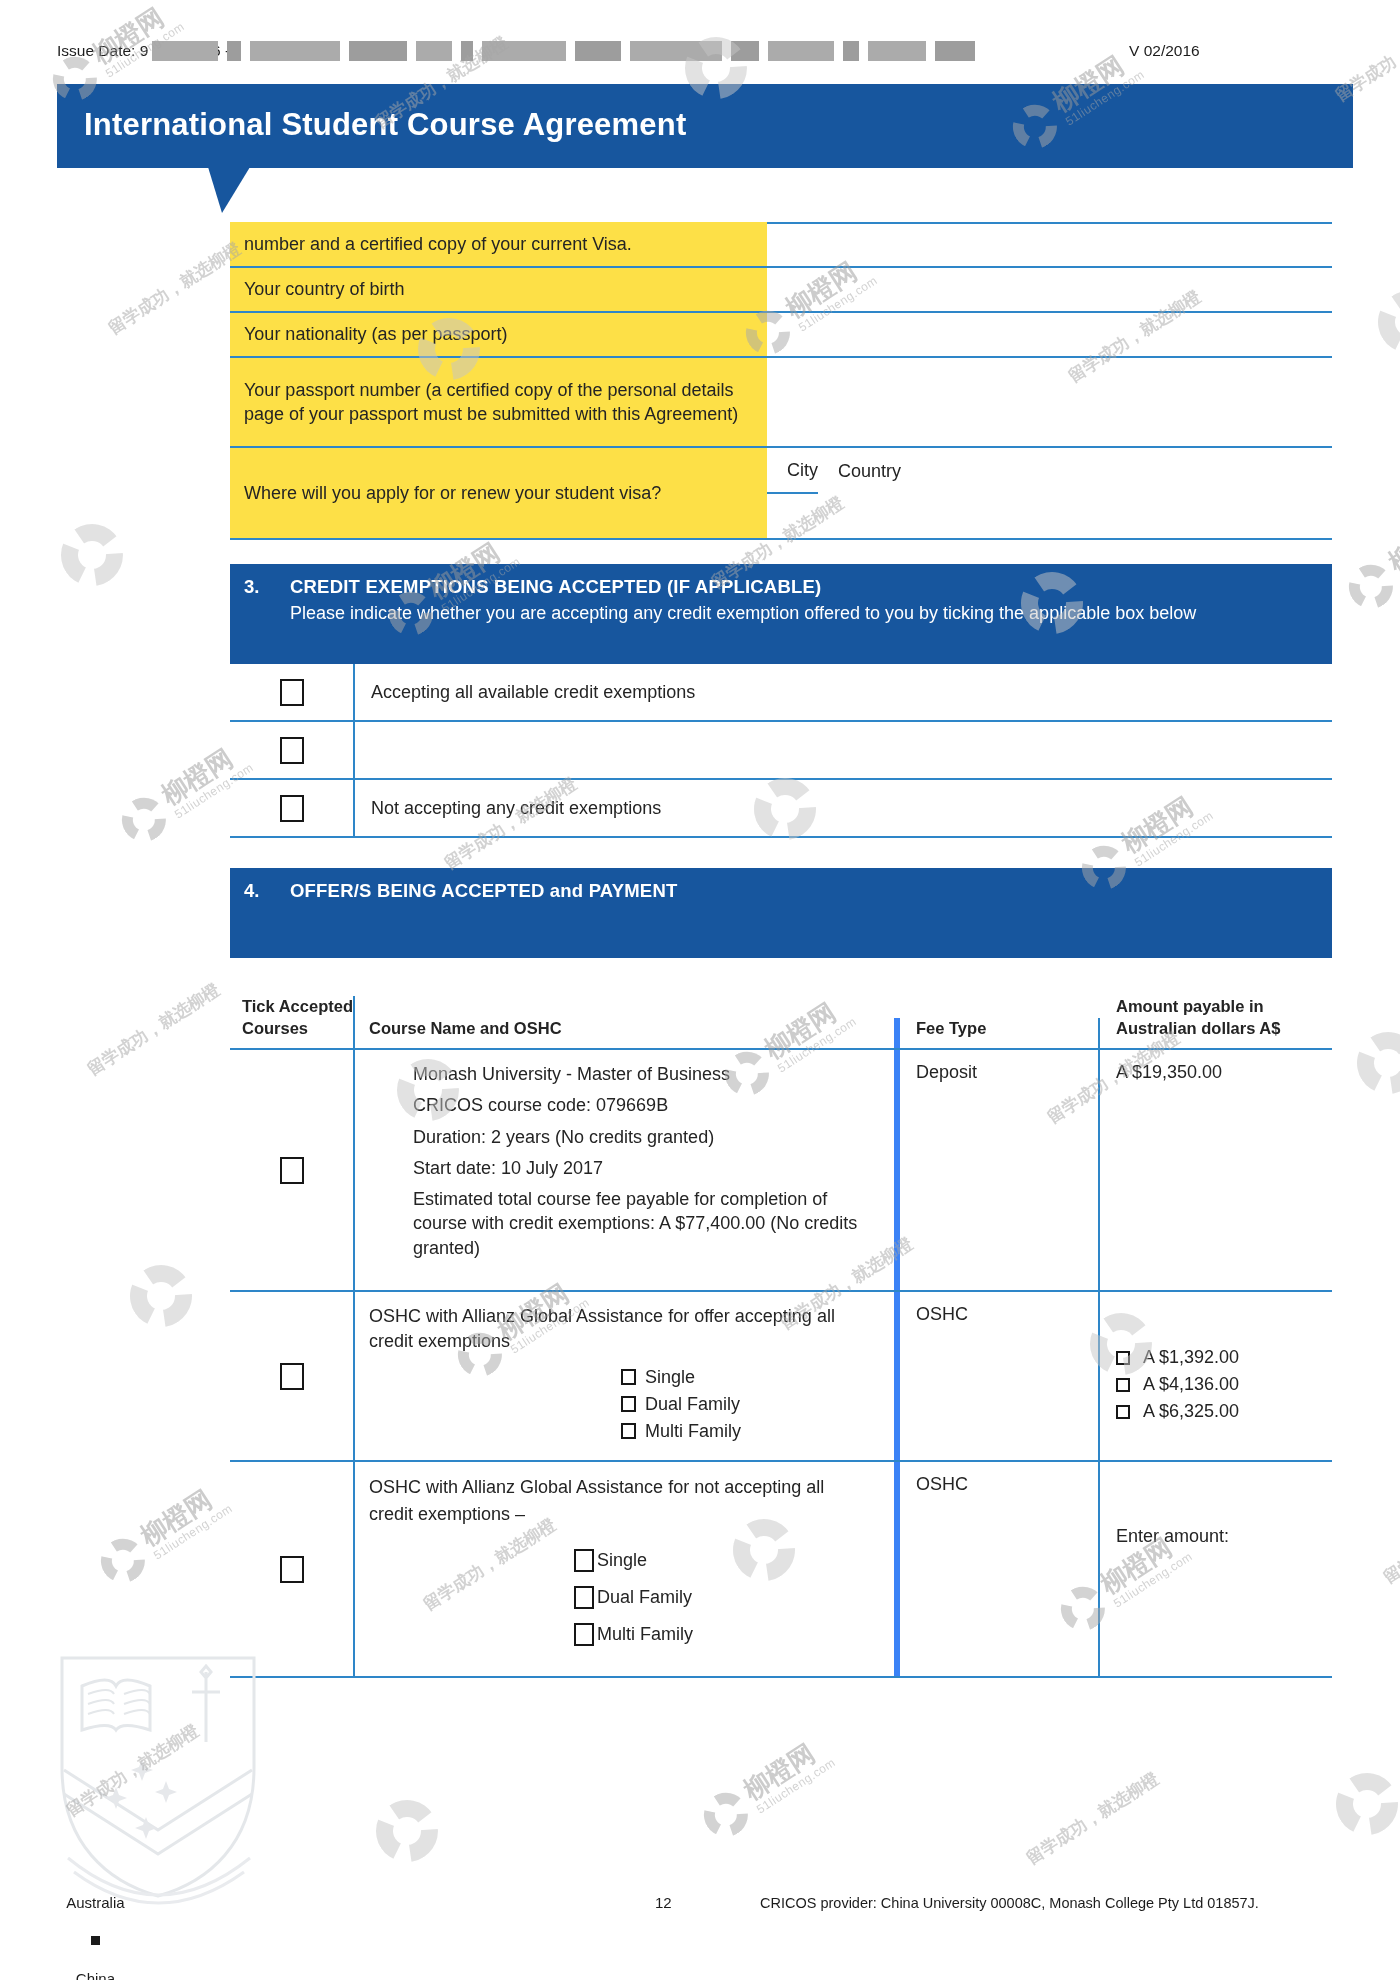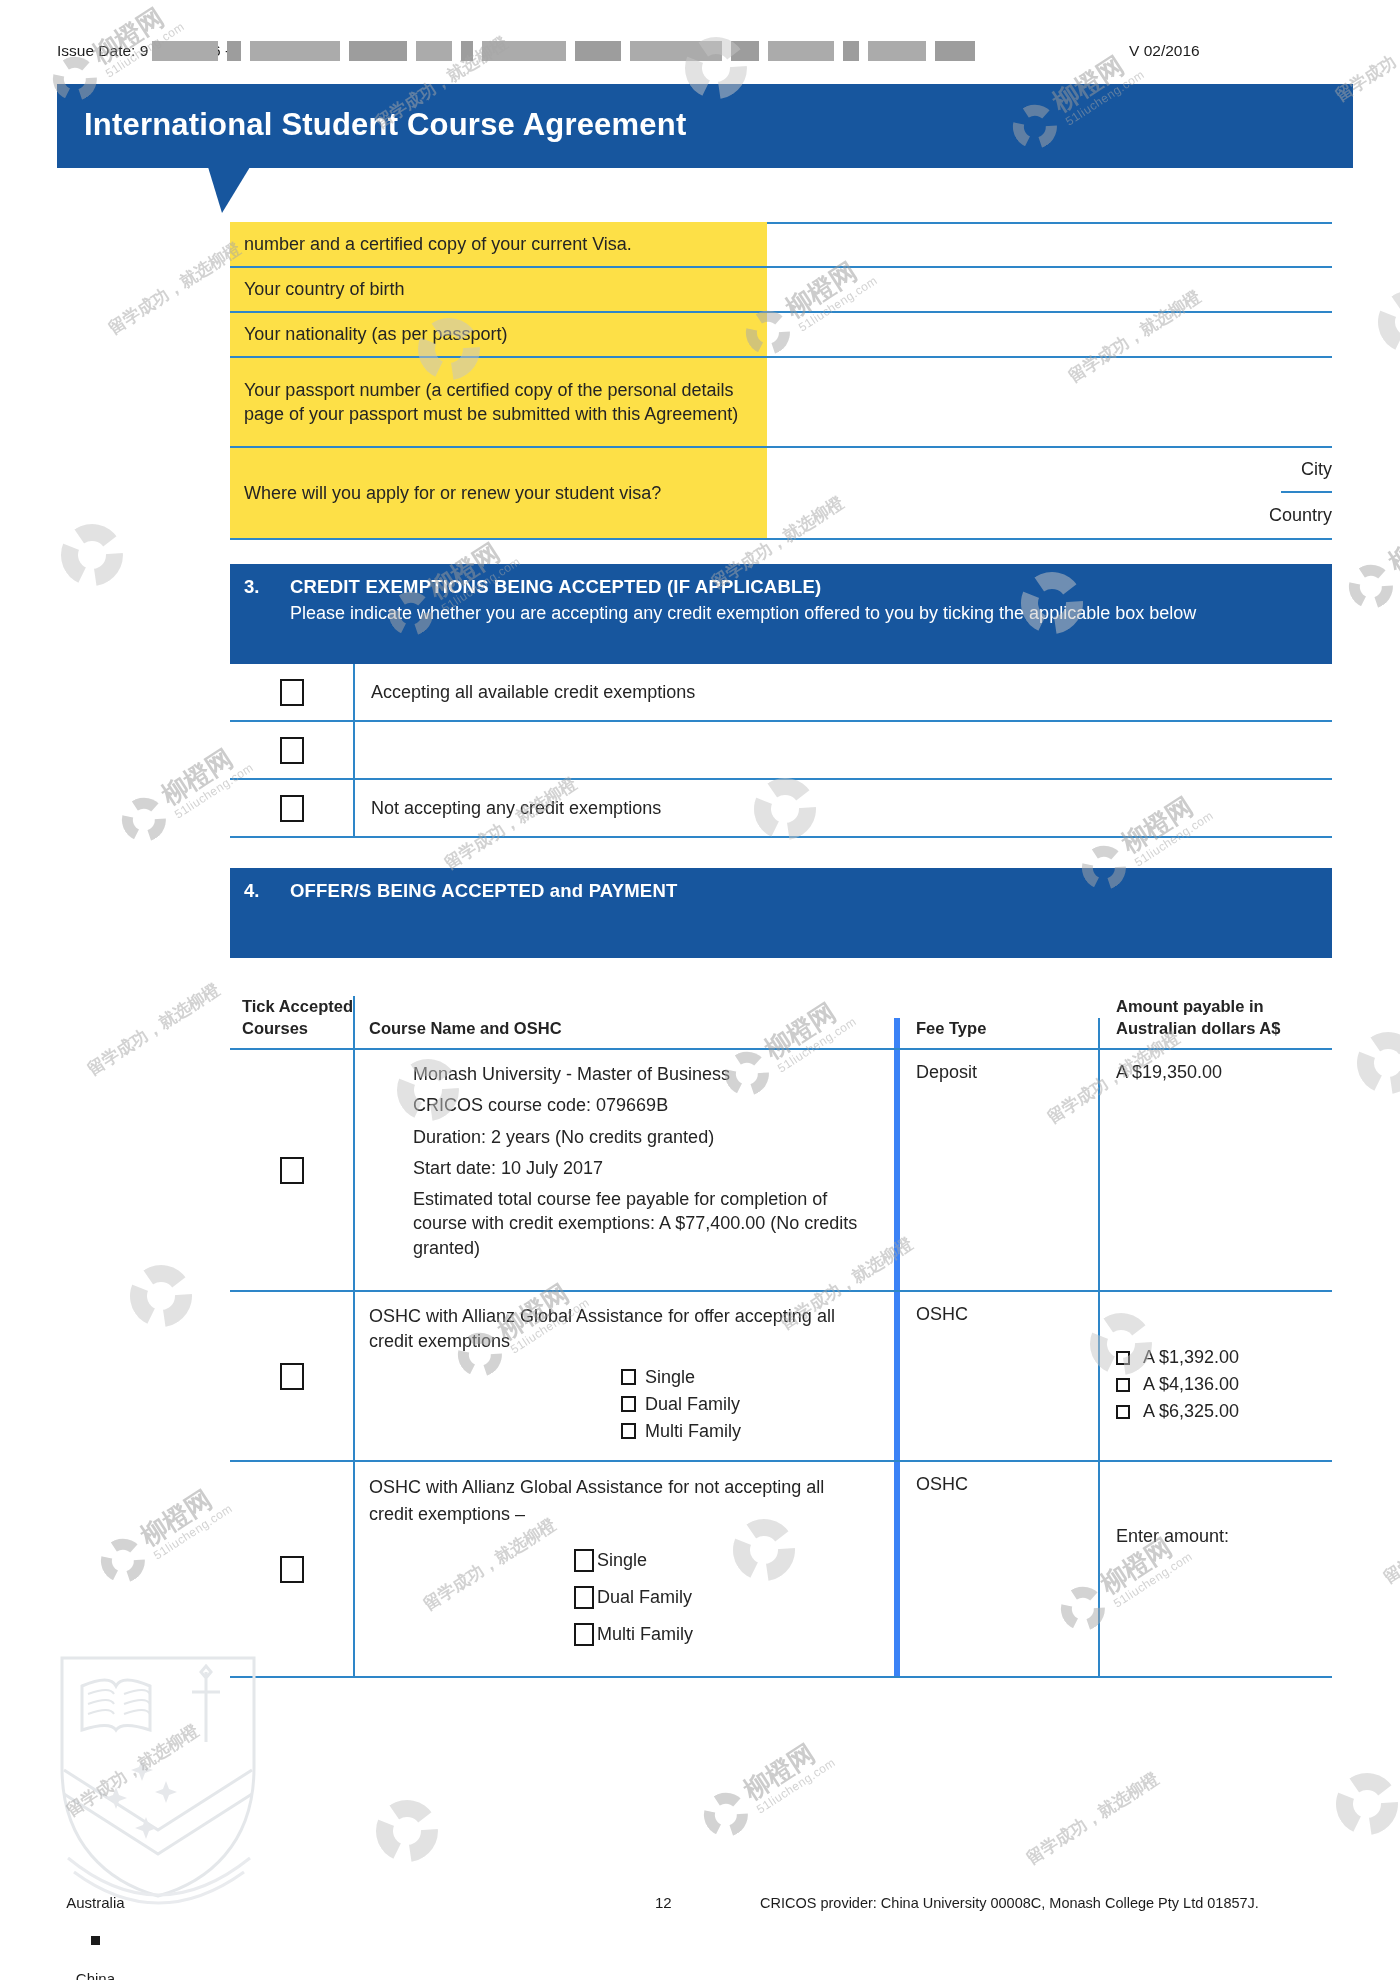--- a/index.html
+++ b/index.html
@@ -20,21 +20,21 @@
   .banner h1 { color:#fff; font-size:31px; font-weight:bold; padding:23px 0 0 27px; letter-spacing:.2px; }
   .banner-tail { position:absolute; left:208px; top:167px; width:0; height:0;
     border-top:46px solid #17569E; border-left:14px solid transparent; border-right:28px solid transparent; }
 
   
   .form1 { position:absolute; left:230px; top:222px; width:1102px; font-size:18px; }
   .f1row { display:flex; border-bottom:2px solid #2E86C8; }
   .f1label { width:537px; background:#fde047; display:flex; align-items:center; padding:8px 16px 8px 14px; line-height:1.35; }
   .f1answer { flex:1; background:#fff; }
   .r1top { border-top:2px solid #2E86C8; }
-  .f1answers { flex:1; display:flex; flex-direction:column;align-items:flex-end; }
+  .f1answers { flex:1; display:flex; flex-direction:row; }
   .f1sub { height:46px; display:flex; align-items:center; padding-left:20px; }
   .citysub { border-bottom:2px solid #2E86C8; }
 
   
   .secbanner { position:absolute; left:230px; width:1102px; background:#17569E; color:#fff; display:flex; padding:12px 16px 0 14px; }
   .secnum { width:46px; font-weight:bold; font-size:18.5px; flex:none; }
   .seccontent { max-width:1010px; }
   .sectitle { font-weight:bold; font-size:18.5px; letter-spacing:.2px; margin-bottom:3px; }
   .secsub { font-size:18px; line-height:1.38; }
 

